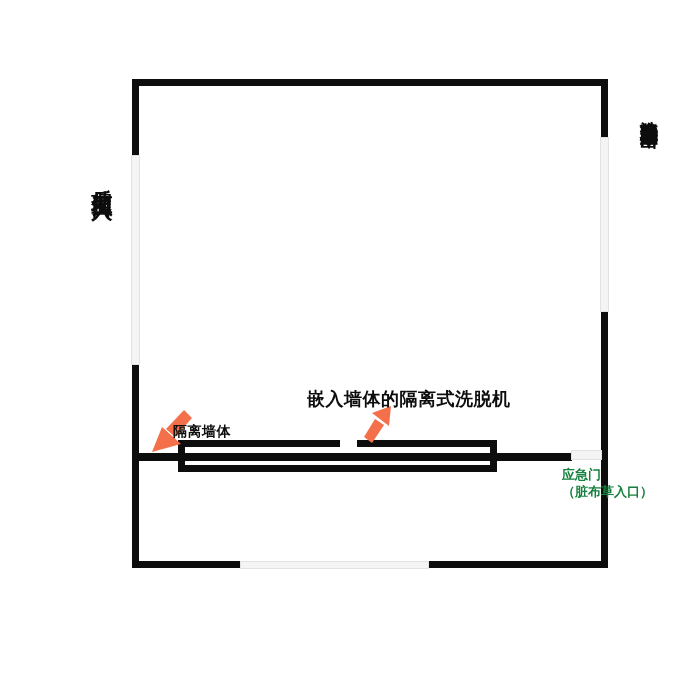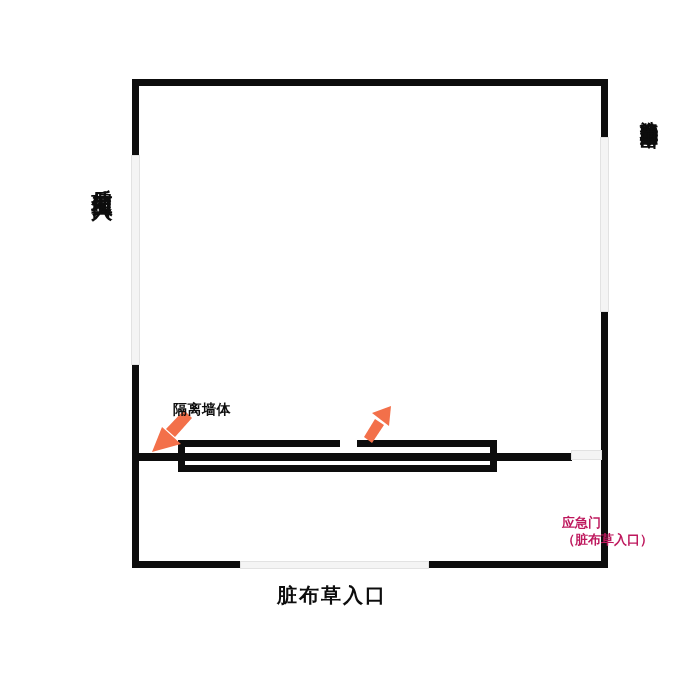--- a/index.html
+++ b/index.html
@@ -11,24 +11,24 @@
   .door{position:absolute;background:#f4f4f4;border:1px solid #e2e2e2;box-sizing:border-box;}
   .label{position:absolute;color:#0d0d0d;font-weight:bold;white-space:nowrap;}
   .vlabel{
     writing-mode:vertical-rl;text-orientation:upright;
     font-weight:bold;color:#0d0d0d;position:absolute;white-space:nowrap;
   }
   #left-entrance-label{left:88px;top:172px;font-size:21px;letter-spacing:2px;}
   #right-exit-label{left:637px;top:106px;font-size:18px;letter-spacing:1px;}
   #bottom-entrance-label{left:277px;top:582px;font-size:20px;letter-spacing:2px;}
   #washer-label{left:307px;top:387px;font-size:18px;letter-spacing:0.5px;}
-  #isolation-wall-label{left:173px;top:401px;font-size:14px;letter-spacing:0.5px;}
+  #isolation-wall-label{left:173px;top:423px;font-size:14px;letter-spacing:0.5px;}
   #emergency-door-label{
     position:absolute;left:562px;top:466px;font-size:13px;font-weight:bold;
-    color:#be185d;line-height:17px;white-space:nowrap;margin-top:48px;
+    color:#15803d;line-height:17px;white-space:nowrap;
   }
   #washer-box{
     position:absolute;left:178px;top:440px;width:319px;height:32px;
     border:7px solid #0d0d0d;box-sizing:border-box;background:transparent;
   }
   #washer-door-gap{position:absolute;left:340px;top:439px;width:17px;height:9px;background:#ffffff;}
   #isolation-wall{position:absolute;left:136px;top:453px;width:436px;height:8px;background:#0d0d0d;}
   #emergency-door{position:absolute;left:571px;top:450px;width:31px;height:10px;}
   #arrow-layer{position:absolute;left:0;top:0;width:700px;height:700px;pointer-events:none;}
 </style>
@@ -62,22 +62,22 @@
     <g fill="#f3704a">
       <polygon points="375,419 384,425 372,443 364,437"></polygon>
       <polygon points="391,406 372,413 389,426"></polygon>
     </g>
   </svg>
 
   <div id="left-entrance-label" class="vlabel">后处理员工入口</div>
 
   <div id="right-exit-label" class="vlabel">洗净并整理完毕的布草出口</div>
 
-  <div id="bottom-entrance-label" class="label">脏布草入口</div>
 
+  <div id="washer-label" class="label">嵌入墙体的隔离式洗脱机</div>
 
   <div id="isolation-wall-label" class="label">隔离墙体</div>
 
   <div id="emergency-door-label">
     <div>应急门</div>
     <div>（脏布草入口）</div>
   </div>
 
 </div>
 

